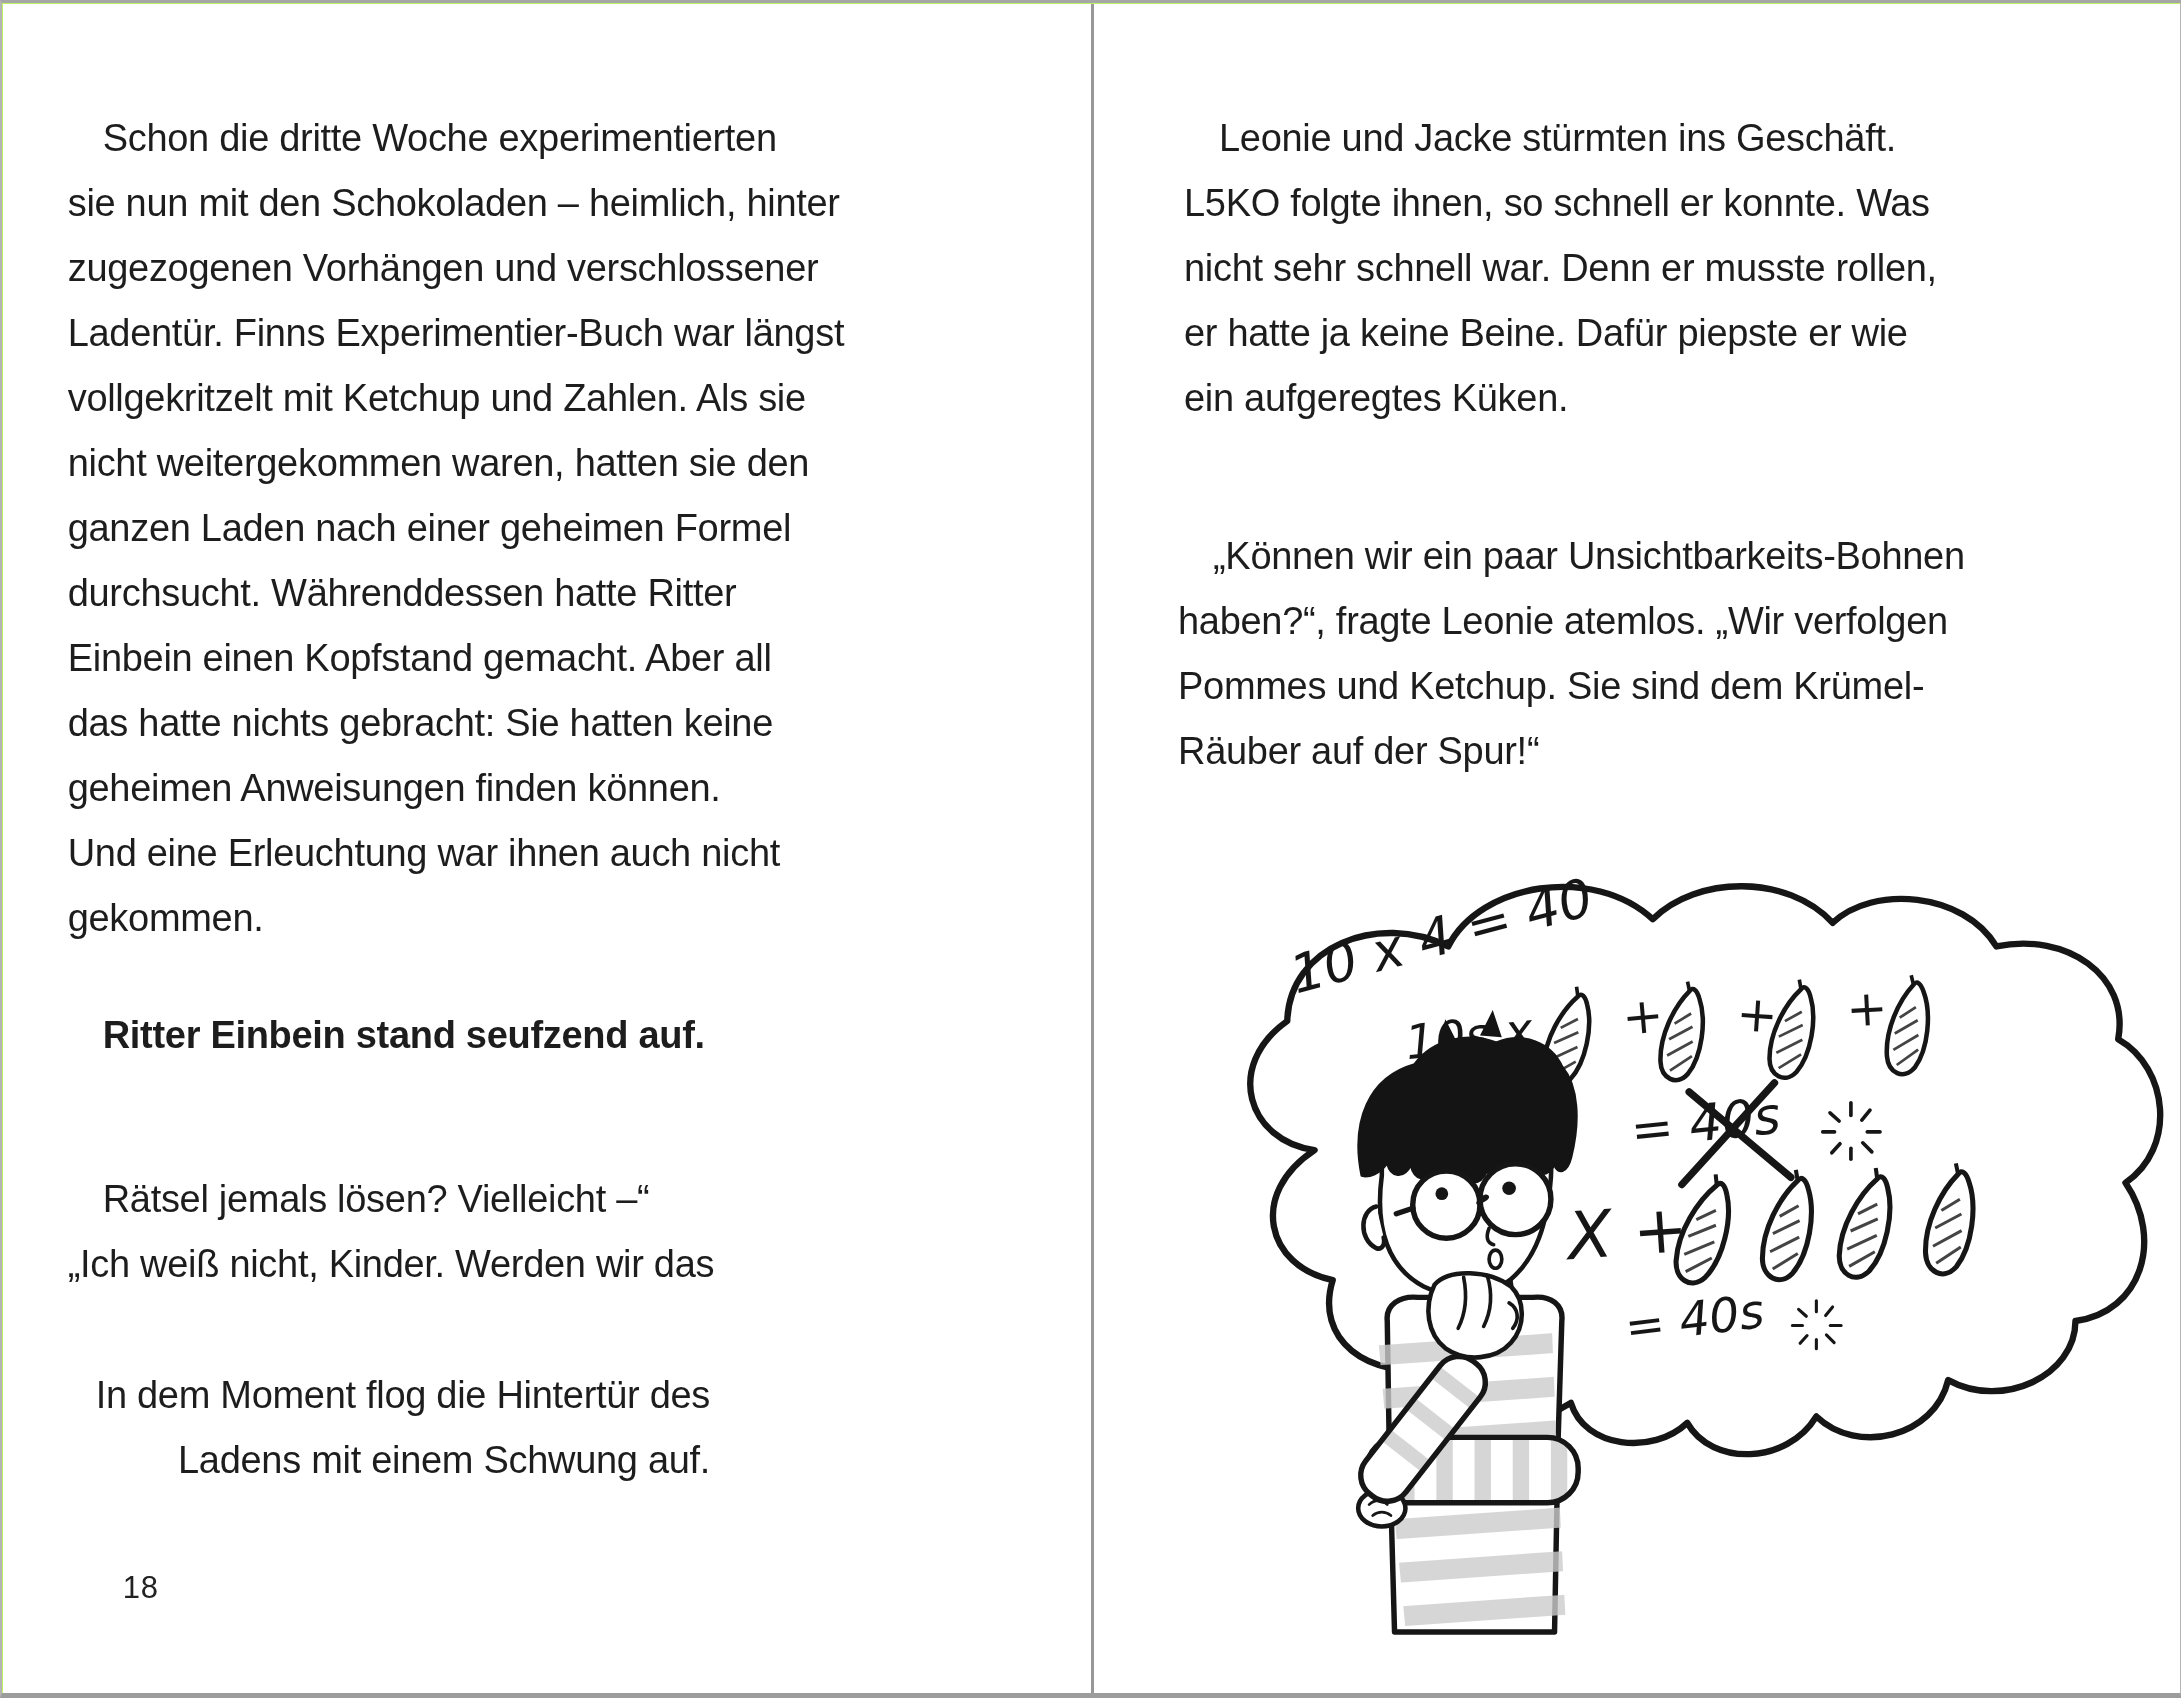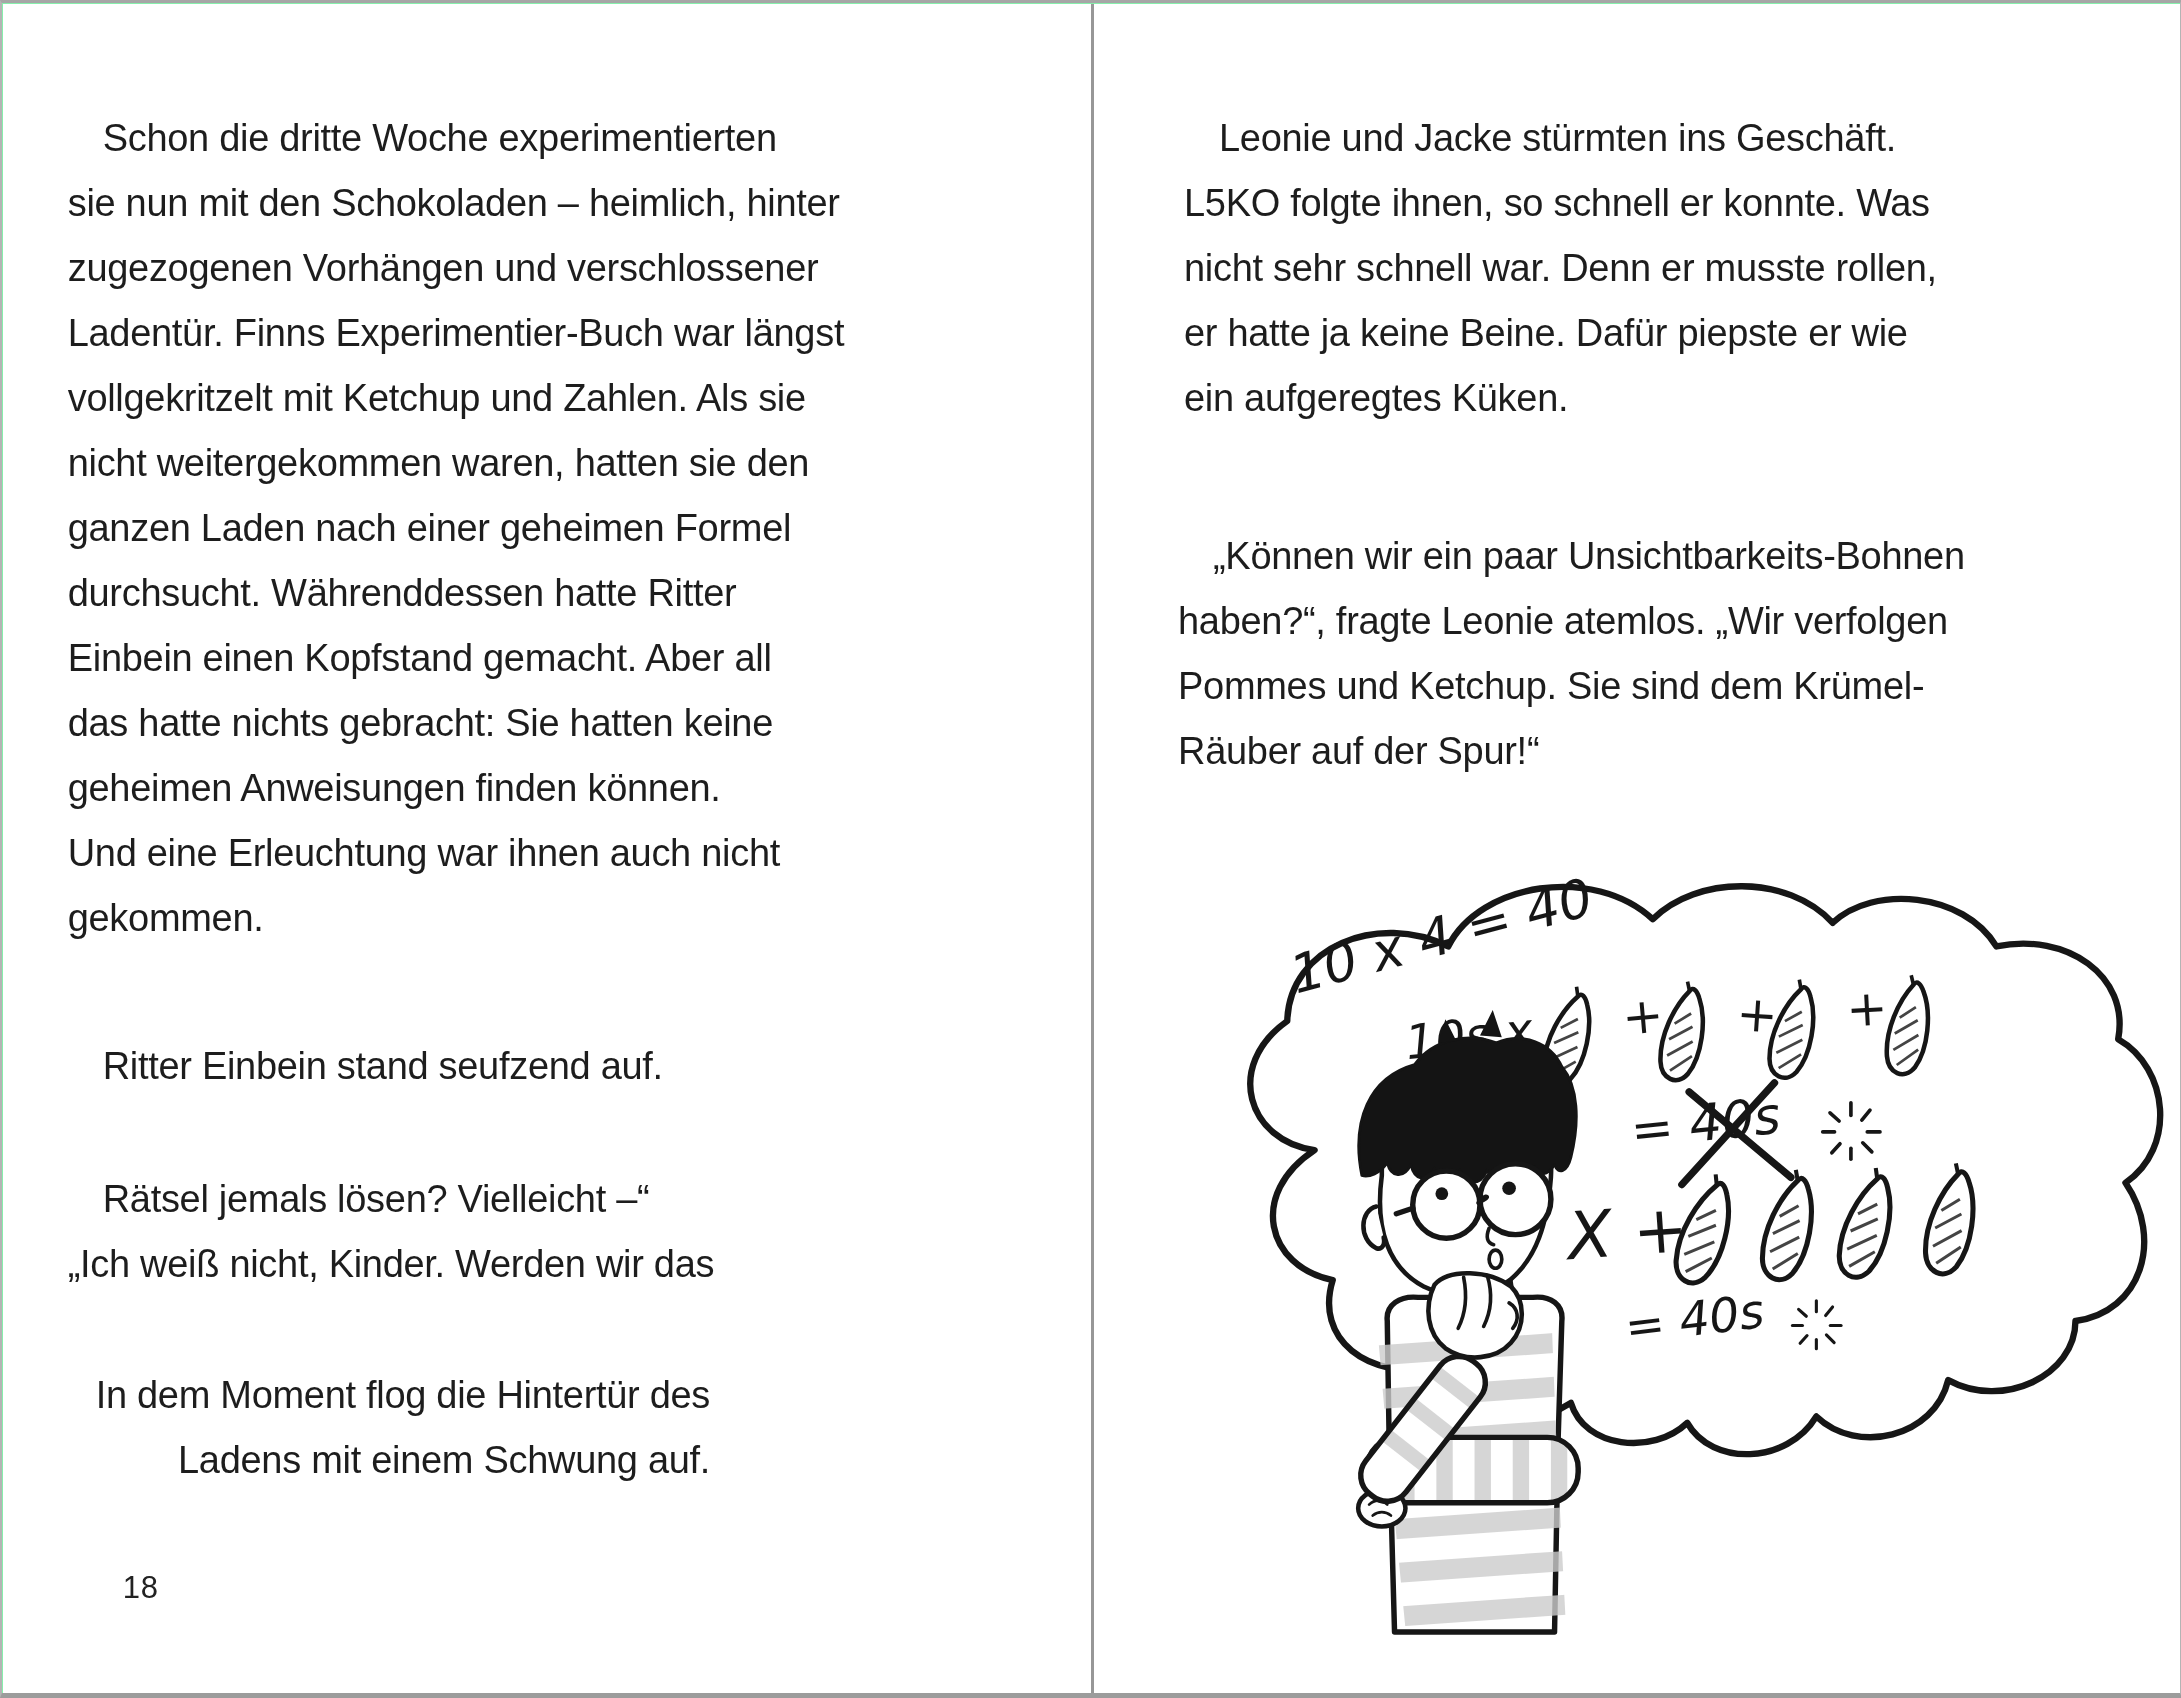--- a/index.html
+++ b/index.html
@@ -1,18 +1,18 @@
 <!DOCTYPE html>
 <html style="font-size:14.5px"><head>
 <meta charset="utf-8">
 <style>
   html,body { margin:0; padding:0; background:#e8e8e8; }
   #stage {
     position:relative; width:2182px; height:1698px;
-    background:#86efac; overflow:hidden;
+    background:#bef264; overflow:hidden;
     font-family:"Liberation Sans", sans-serif;
     color:#1d1d1d;
   }
   
   .frame {
     position:absolute; left:0; top:0; right:0; bottom:0;
     border-top:3.6px solid #a6a6a6;
     border-bottom:5.5px solid #9c9c9c;
     border-left:2.7px solid #b4b4b4;
     border-right:2.7px solid #b4b4b4;
@@ -56,21 +56,21 @@
         <div class="tline">vollgekritzelt mit Ketchup und Zahlen. Als sie</div>
         <div class="tline">nicht weitergekommen waren, hatten sie den</div>
         <div class="tline">ganzen Laden nach einer geheimen Formel</div>
         <div class="tline">durchsucht. Währenddessen hatte Ritter</div>
         <div class="tline">Einbein einen Kopfstand gemacht. Aber all</div>
         <div class="tline">das hatte nichts gebracht: Sie hatten keine</div>
         <div class="tline">geheimen Anweisungen finden können.</div>
         <div class="tline">Und eine Erleuchtung war ihnen auch nicht</div>
         <div class="tline">gekommen.</div>
       </div>
-    <div class="para indent" style="left:65px; top:1030px;">
+    <div class="para indent" style="left:65px; top:999px;font-weight:bold;">
         <div class="tline">Ritter Einbein stand seufzend auf.</div>
       </div>
     <div class="para indent" style="left:65px; top:1163px;">
         <div class="tline">Rätsel jemals lösen? Vielleicht –“</div>
         <div class="tline">„Ich weiß nicht, Kinder. Werden wir das</div>
       </div>
     <div class="para indent" style="left:58px; top:1359px;text-align:right;">
         <div class="tline">In dem Moment flog die Hintertür des</div>
         <div class="tline">Ladens mit einem Schwung auf.</div>
       </div>

